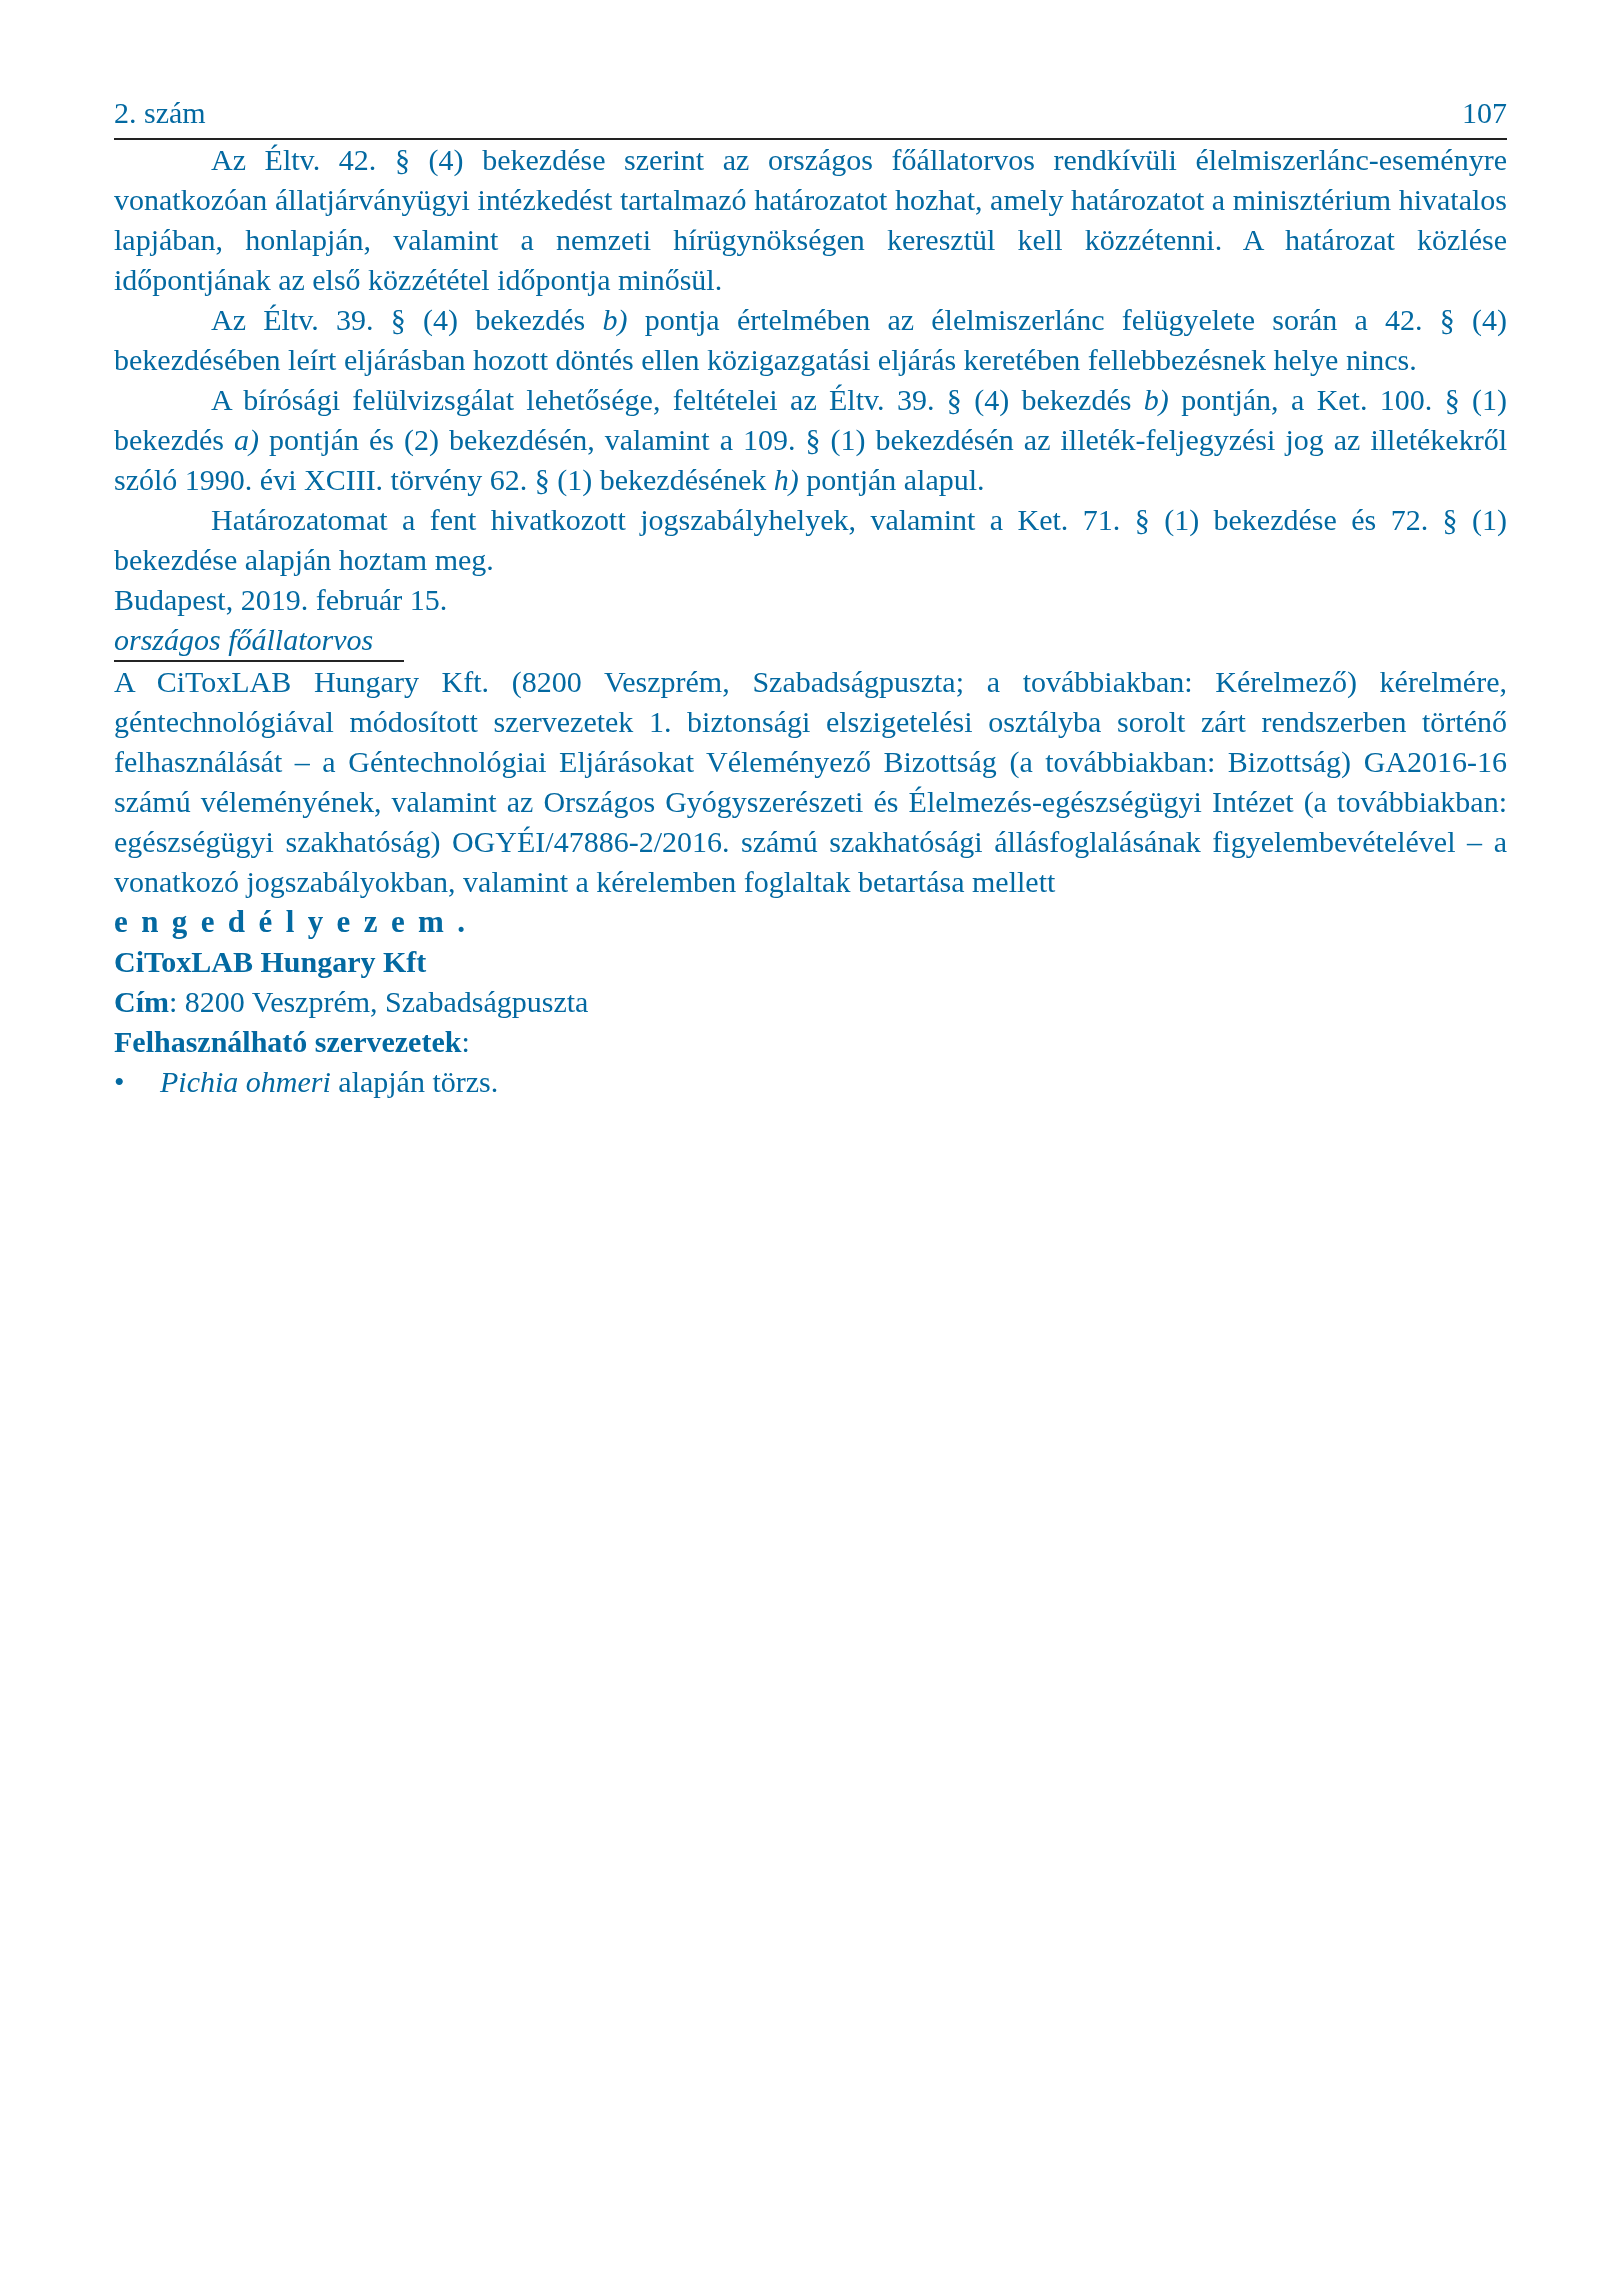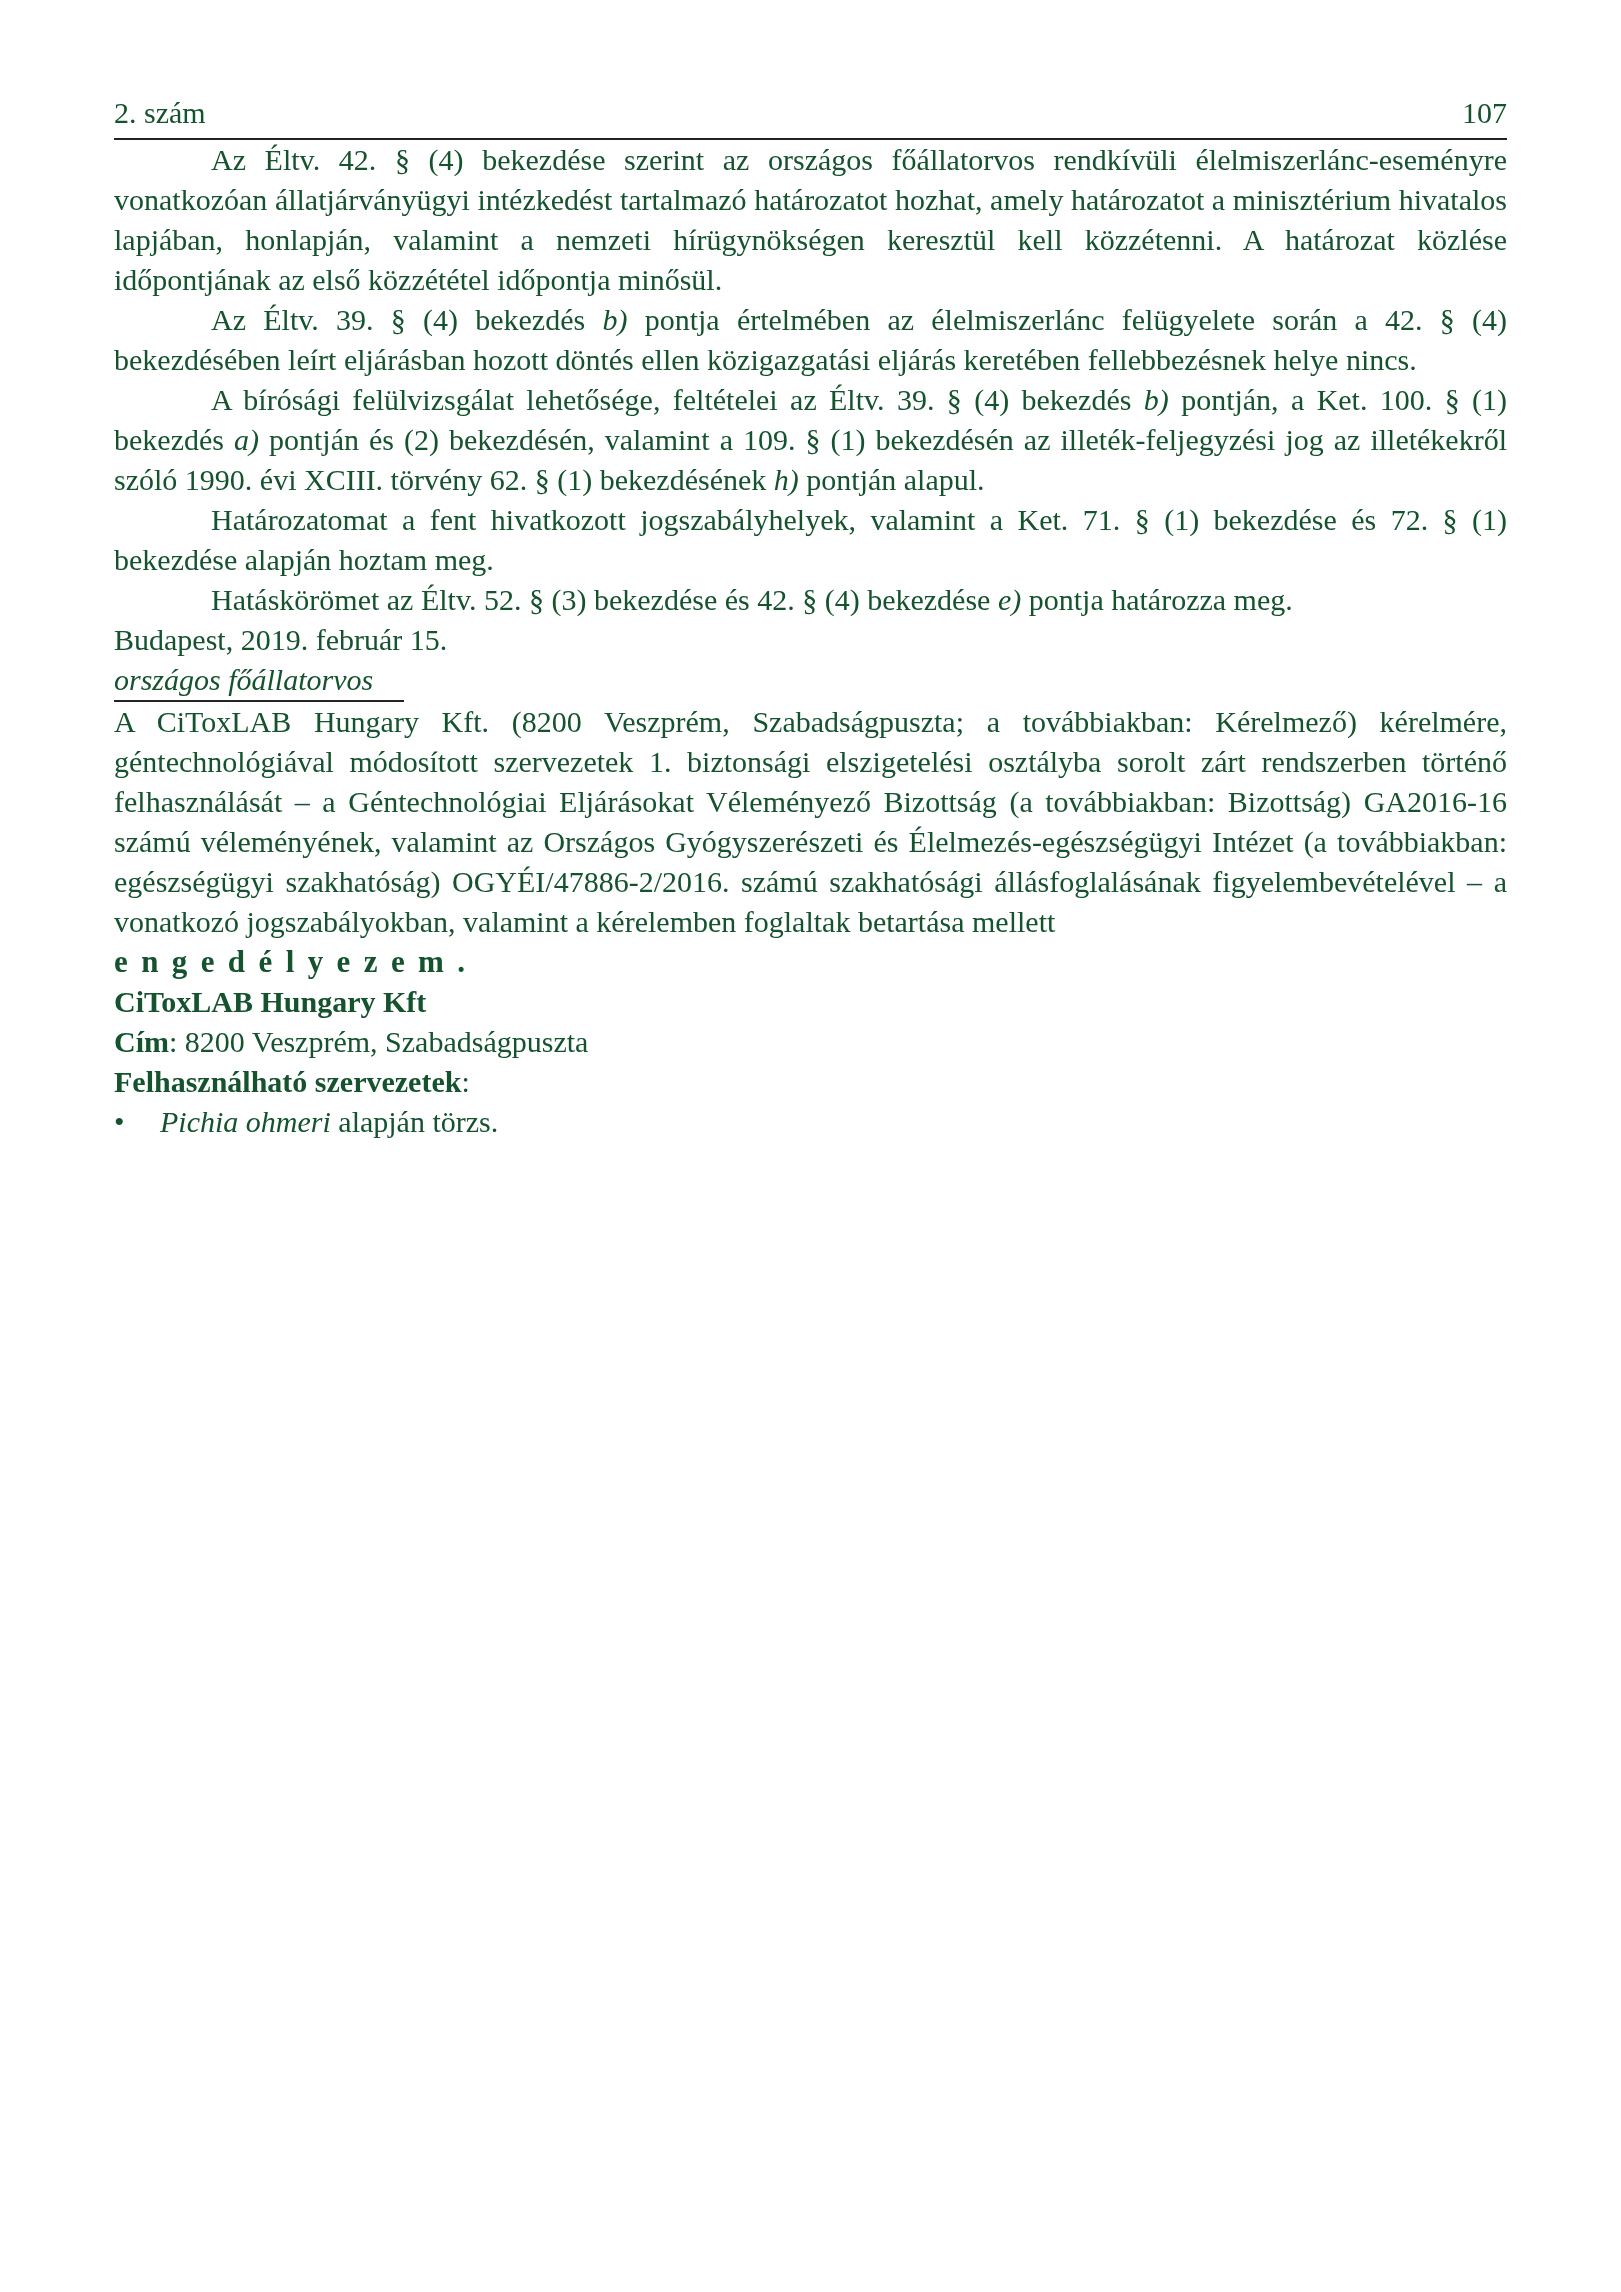--- a/index.html
+++ b/index.html
@@ -7,21 +7,21 @@
     margin: 0;
     padding: 0;
     background: #ffffff;
   }
   .page {
     position: relative;
     width: 1621px;
     height: 2293px;
     margin: 0 auto;
     background: #ffffff;
-    color: #14532d;
+    color: #0369a1;
     font-family: "Liberation Serif", "DejaVu Serif", serif;
     font-size: 30px;
     line-height: 40px;
     box-sizing: border-box;
     padding: 0 114px;
     overflow: hidden;
   }
   
   .page-header {
     display: flex;
@@ -113,21 +113,20 @@
   <header class="page-header" data-name="page-header">
     <span class="head-issue" data-name="header-issue-number">2. szám</span>
     <span class="head-page" data-name="header-page-number">107</span>
   </header>
   <div class="header-rule" data-name="header-rule"></div>
   <main class="document-body" id="document-body" data-name="document-body">
       <p data-name="para-publication-rule"><span class="run" data-name="text-run">Az Éltv. 42. § (4) bekezdése szerint az országos főállatorvos rendkívüli élelmiszerlánc-eseményre vonatkozóan állatjárványügyi intézkedést tartalmazó határozatot hozhat, amely határozatot a minisztérium hivatalos lapjában, honlapján, valamint a nemzeti hírügynökségen keresztül kell közzétenni. A határozat közlése időpontjának az első közzététel időpontja minősül.</span></p>
       <p data-name="para-no-appeal"><span class="run" data-name="text-run">Az Éltv. 39. § (4) bekezdés </span><span class="run i" data-name="text-run">b)</span><span class="run" data-name="text-run"> pontja értelmében az élelmiszerlánc felügyelete során a 42. § (4) bekezdésében leírt eljárásban hozott döntés ellen közigazgatási eljárás keretében fellebbezésnek helye nincs.</span></p>
       <p data-name="para-judicial-review"><span class="run" data-name="text-run">A bírósági felülvizsgálat lehetősége, feltételei az Éltv. 39. § (4) bekezdés </span><span class="run i" data-name="text-run">b)</span><span class="run" data-name="text-run"> pontján, a Ket. 100. § (1) bekezdés </span><span class="run i" data-name="text-run">a)</span><span class="run" data-name="text-run"> pontján és (2) bekezdésén, valamint a 109. § (1) bekezdésén az illeték-feljegyzési jog az illetékekről szóló 1990. évi XCIII. törvény 62. § (1) bekezdésének </span><span class="run i" data-name="text-run">h)</span><span class="run" data-name="text-run"> pontján alapul.</span></p>
       <p data-name="para-legal-basis"><span class="run" data-name="text-run">Határozatomat a fent hivatkozott jogszabályhelyek, valamint a Ket. 71. § (1) bekezdése és 72. § (1) bekezdése alapján hoztam meg.</span></p>
-      <p data-name="para-competence"><span class="run" data-name="text-run">Hatáskörömet az Éltv. 52. § (3) bekezdése és 42. § (4) bekezdése </span><span class="run i" data-name="text-run">e)</span><span class="run" data-name="text-run"> pontja határozza meg.</span></p>
       <p data-name="line-date-place"><span class="run" data-name="text-run">Budapest, 2019. február 15.</span></p>
       <p data-name="signature-title"><span class="run i" data-name="text-run">országos főállatorvos</span></p>
       <div class="sep" data-name="signature-separator"></div>
       <p data-name="para-application"><span class="run" data-name="text-run">A CiToxLAB Hungary Kft. (8200 Veszprém, Szabadságpuszta; a továbbiakban: Kérelmező) kérelmére, géntechnológiával módosított szervezetek 1. biztonsági elszigetelési osztályba sorolt zárt rendszerben történő felhasználását – a Géntechnológiai Eljárásokat Véleményező Bizottság (a továbbiakban: Bizottság) GA2016-16 számú véleményének, valamint az Országos Gyógyszerészeti és Élelmezés-egészségügyi Intézet (a továbbiakban: egészségügyi szakhatóság) OGYÉI/47886-2/2016. számú szakhatósági állásfoglalásának figyelembevételével – a vonatkozó jogszabályokban, valamint a kérelemben foglaltak betartása mellett</span></p>
       <p data-name="emphasis-authorize"><span class="run" data-name="text-run">engedélyezem.</span></p>
       <p data-name="company-name"><span class="run b" data-name="text-run">CiToxLAB Hungary Kft</span></p>
       <p data-name="line-address"><span class="run b" data-name="text-run">Cím</span><span class="run" data-name="text-run">: 8200 Veszprém, Szabadságpuszta</span></p>
       <p data-name="line-organisms-label"><span class="run b" data-name="text-run">Felhasználható szervezetek</span><span class="run" data-name="text-run">:</span></p>
       <p data-name="bullet-organism"><span class="bullet-marker" data-name="bullet-marker">•</span><span class="run i" data-name="text-run">Pichia ohmeri</span><span class="run" data-name="text-run"> alapján törzs.</span></p>
     </main>

